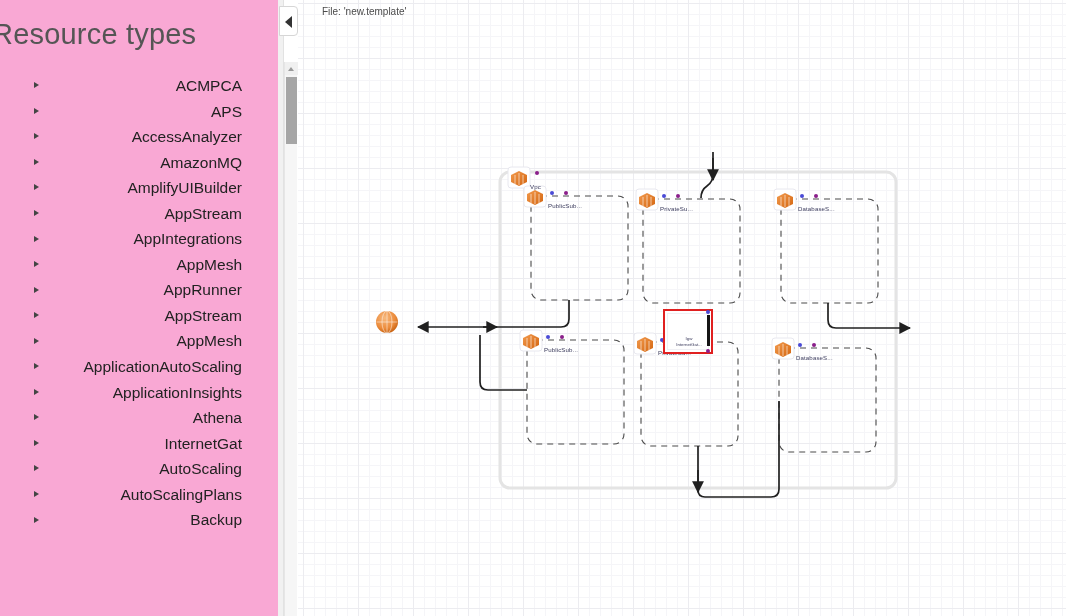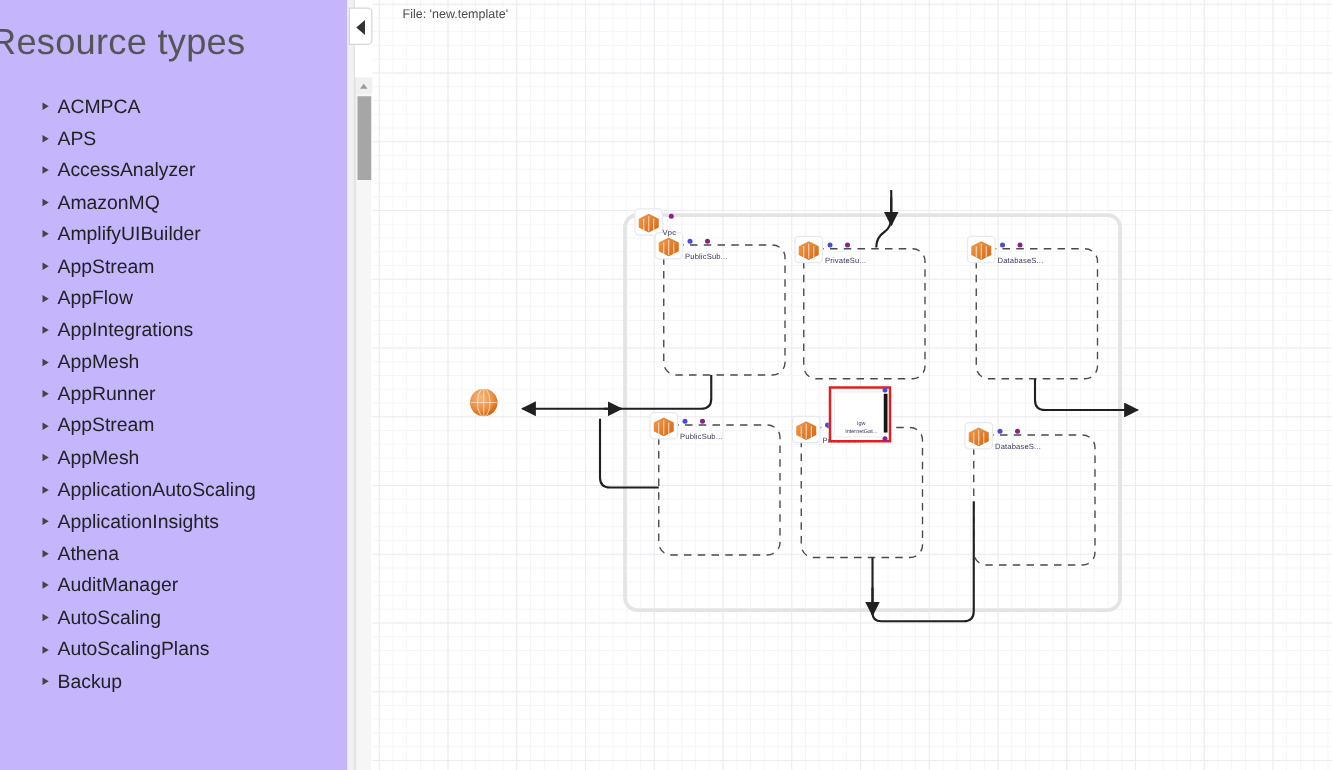--- a/index.html
+++ b/index.html
@@ -21,23 +21,24 @@
     background: #ffffff;
   }
 
   
   #sidebar {
     position: absolute;
     left: 0;
     top: 0;
     width: 278px;
     height: 616px;
-    background: #c4b5fd;
+    background: #f9a8d4;
     overflow: hidden;
     box-sizing: border-box;
+    text-align: right;
   }
 
   #sidebar-title {
     position: absolute;
     left: -8px;
     top: 18px;
     font-size: 29px;
     color: #555555;
     font-weight: 400;
     letter-spacing: 0.2px;
@@ -251,30 +252,29 @@
 
   <div id="sidebar">
     <div id="sidebar-title">Resource types</div>
     <ul id="resource-list">
       <li class="res-item"><span class="res-arrow"></span><span>ACMPCA</span></li>
       <li class="res-item"><span class="res-arrow"></span><span>APS</span></li>
       <li class="res-item"><span class="res-arrow"></span><span>AccessAnalyzer</span></li>
       <li class="res-item"><span class="res-arrow"></span><span>AmazonMQ</span></li>
       <li class="res-item"><span class="res-arrow"></span><span>AmplifyUIBuilder</span></li>
       <li class="res-item"><span class="res-arrow"></span><span>AppStream</span></li>
-      <li class="res-item"><span class="res-arrow"></span><span>AppFlow</span></li>
       <li class="res-item"><span class="res-arrow"></span><span>AppIntegrations</span></li>
       <li class="res-item"><span class="res-arrow"></span><span>AppMesh</span></li>
       <li class="res-item"><span class="res-arrow"></span><span>AppRunner</span></li>
       <li class="res-item"><span class="res-arrow"></span><span>AppStream</span></li>
       <li class="res-item"><span class="res-arrow"></span><span>AppMesh</span></li>
       <li class="res-item"><span class="res-arrow"></span><span>ApplicationAutoScaling</span></li>
       <li class="res-item"><span class="res-arrow"></span><span>ApplicationInsights</span></li>
       <li class="res-item"><span class="res-arrow"></span><span>Athena</span></li>
-      <li class="res-item"><span class="res-arrow"></span><span>AuditManager</span></li>
+      <li class="res-item"><span class="res-arrow"></span><span>InternetGat</span></li>
       <li class="res-item"><span class="res-arrow"></span><span>AutoScaling</span></li>
       <li class="res-item"><span class="res-arrow"></span><span>AutoScalingPlans</span></li>
       <li class="res-item"><span class="res-arrow"></span><span>Backup</span></li>
     </ul>
   </div>
 
   <div id="sidebar-edge"></div>
 
   <div id="sb-scroll">
     <div id="sb-up"></div>

